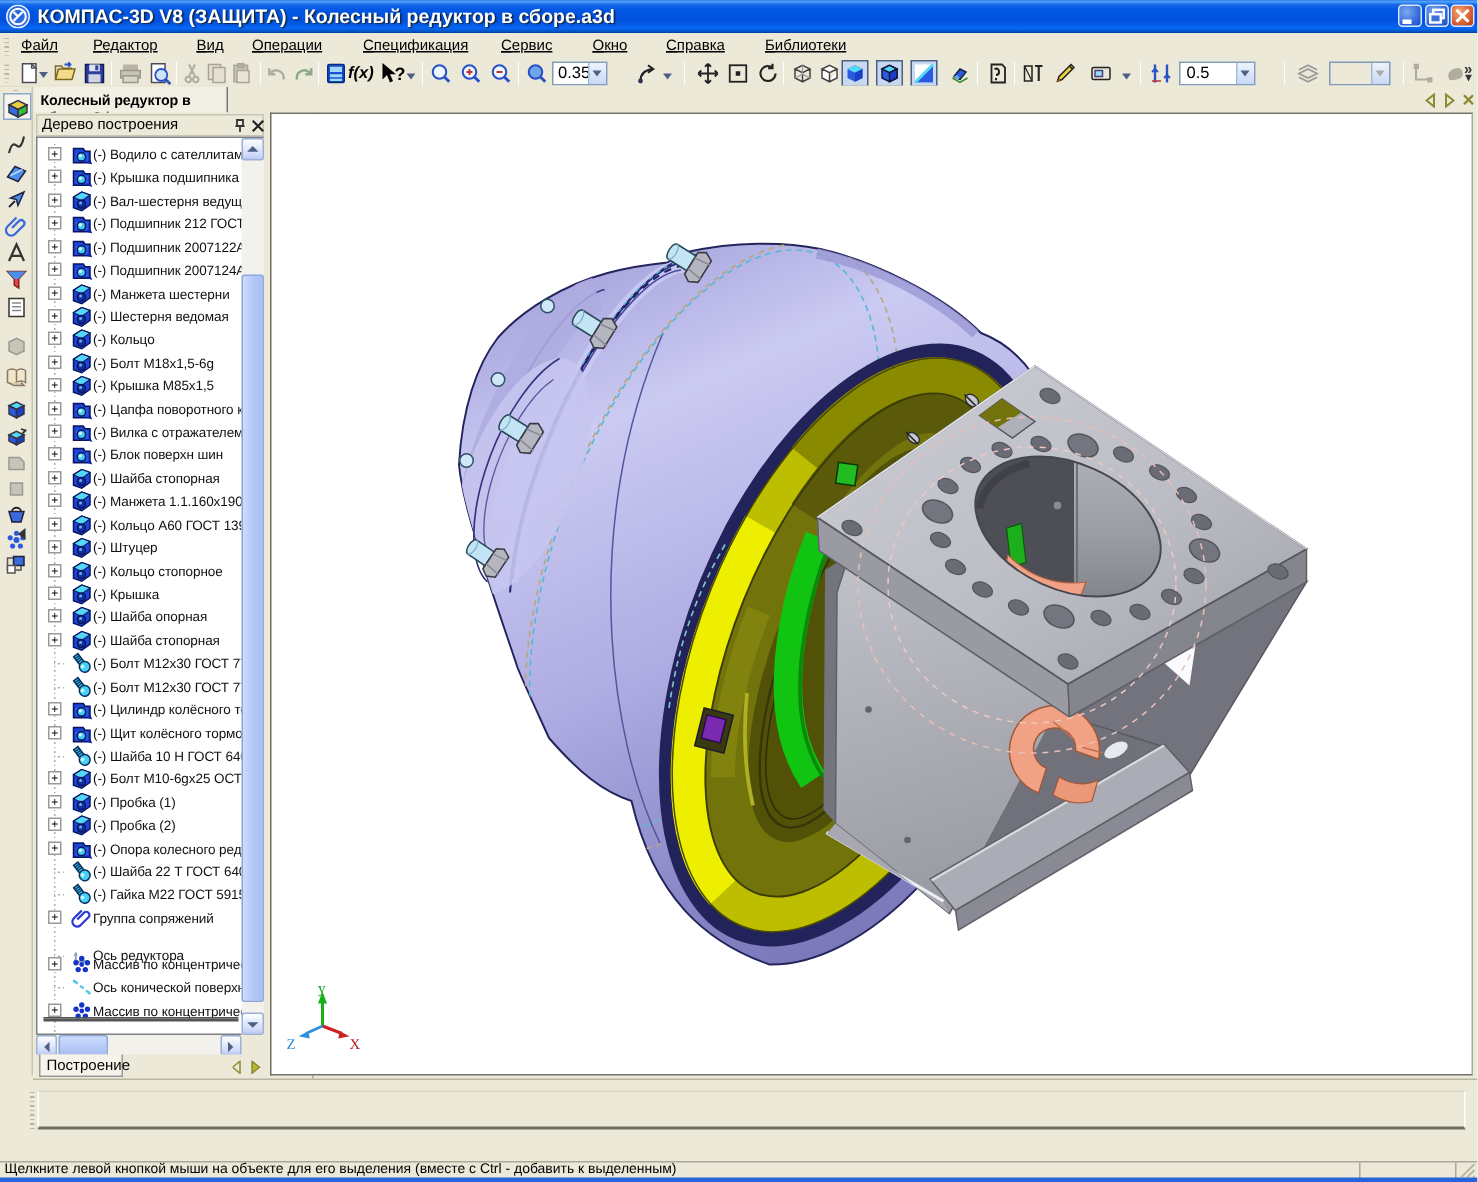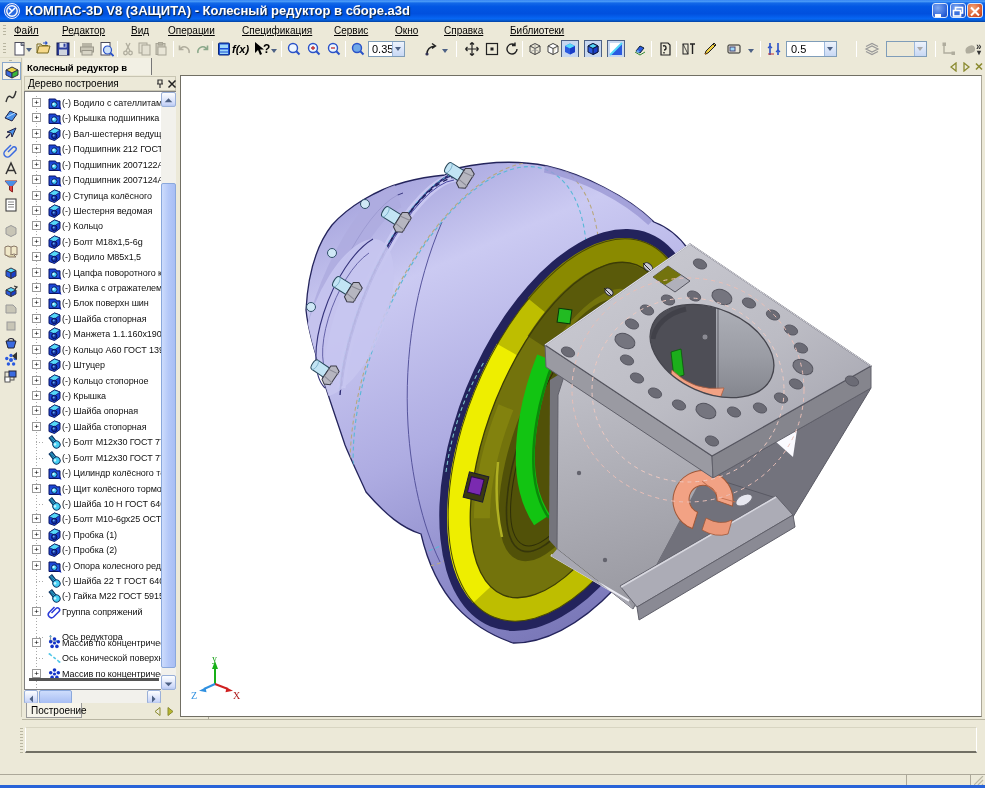--- a/index.html
+++ b/index.html
@@ -441,21 +441,21 @@
         <span class="ttext">(-) Подшипник 2007124А</span>
       </div>
       <div class="trow" style="top:95.52px">
         <span class="pm">+</span>
         <svg class="ticon" viewBox="0 0 16 16">
           <path d="M2.5,5.5 L8,2 l5.5,2 v6.5 L8,14.5 l-5.5,-2 z" fill="#1b46d8" stroke="#0a1460"></path>
           <path d="M2.5,5.5 L8,2 l5.5,2 L8,8 z" fill="#55d8f8" stroke="#0a1460" stroke-width=".7"></path>
           <circle cx="7.8" cy="10" r="2.7" fill="#1430a0" stroke="#0a1460"></circle>
           <circle cx="7.2" cy="9.4" r="1" fill="#6ab0e8"></circle>
         </svg>
-        <span class="ttext">(-) Ступица колёсного</span>
+        <span class="ttext">(-) Манжета шестерни</span>
       </div>
       <div class="trow" style="top:110.94px">
         <span class="pm">+</span>
         <svg class="ticon" viewBox="0 0 16 16">
           <path d="M2.5,5.5 L8,2 l5.5,2 v6.5 L8,14.5 l-5.5,-2 z" fill="#1b46d8" stroke="#0a1460"></path>
           <path d="M2.5,5.5 L8,2 l5.5,2 L8,8 z" fill="#55d8f8" stroke="#0a1460" stroke-width=".7"></path>
           <circle cx="7.8" cy="10" r="2.7" fill="#1430a0" stroke="#0a1460"></circle>
           <circle cx="7.2" cy="9.4" r="1" fill="#6ab0e8"></circle>
         </svg>
         <span class="ttext">(-) Шестерня ведомая</span>
@@ -481,21 +481,21 @@
         <span class="ttext">(-) Болт М18х1,5-6g</span>
       </div>
       <div class="trow" style="top:157.2px">
         <span class="pm">+</span>
         <svg class="ticon" viewBox="0 0 16 16">
           <path d="M2.5,5.5 L8,2 l5.5,2 v6.5 L8,14.5 l-5.5,-2 z" fill="#1b46d8" stroke="#0a1460"></path>
           <path d="M2.5,5.5 L8,2 l5.5,2 L8,8 z" fill="#55d8f8" stroke="#0a1460" stroke-width=".7"></path>
           <circle cx="7.8" cy="10" r="2.7" fill="#1430a0" stroke="#0a1460"></circle>
           <circle cx="7.2" cy="9.4" r="1" fill="#6ab0e8"></circle>
         </svg>
-        <span class="ttext">(-) Водило М85х1,5</span>
+        <span class="ttext">(-) Крышка М85х1,5</span>
       </div>
       <div class="trow" style="top:172.62px">
         <span class="pm">+</span>
         <svg class="ticon" viewBox="0 0 16 16">
           <path d="M2.5,4 h6.5 l1.2,1.8 h3.3 v7.7 h-11 z" fill="#1b46d8" stroke="#0a1460"></path>
           <path d="M4,7 h8 v5 h-8 z" fill="#2a62e8"></path>
           <circle cx="7.8" cy="9.6" r="2.8" fill="#45ccf4" stroke="#0a1460"></circle>
           <circle cx="7.1" cy="8.9" r="1.1" fill="#d8f8ff"></circle>
           <path d="M11.5,13.5 l3.5,1.2 l-1.2,-3" fill="#0a20a8"></path>
         </svg>
@@ -998,18 +998,19 @@
 </g>
 <text x="212" y="662" font-family="Liberation Serif" font-size="10" fill="#18a018">y</text>
 <text x="233" y="699" font-family="Liberation Serif" font-size="10" fill="#b02020">X</text>
 <text x="191" y="699" font-family="Liberation Serif" font-size="10" fill="#3090e0">Z</text>
   </svg>
 <div class="abs" style="left:22px;top:719px;width:963px;height:55px;background:#ece9d8;border-top:1px solid #b8b5a2"></div>
 <div class="abs" style="left:0px;top:717px;width:22px;height:57px;background:#ece9d8"></div>
 <div class="grip" style="left:20px;top:728px;height:26px;width:3px"></div>
 <div class="abs" style="left:25px;top:727px;width:952px;height:26px;background:#ece9d8;border:1px solid #fff;border-bottom:2px solid #716f64;border-top:1px solid #d8d5c2"></div>
 <div class="statusbar">
+    <span style="position:absolute;left:3px;top:-1px">Щелкните левой кнопкой мыши на объекте для его выделения (вместе с Ctrl - добавить к выделенным)</span>
     <span class="abs" style="left:906px;top:0;width:1px;height:11px;background:#aca899"></span>
     <span class="abs" style="left:970px;top:0;width:1px;height:11px;background:#aca899"></span>
   </div>
 <svg class="abs" style="left:974px;top:776px" width="10" height="9">
     <path d="M9,0 L0,9 M9,4 L4,9 M9,8 L8,9" stroke="#b8b5a2" stroke-width="1.2"></path>
   </svg>
 <div class="bluebar"></div>
 </body></html>

